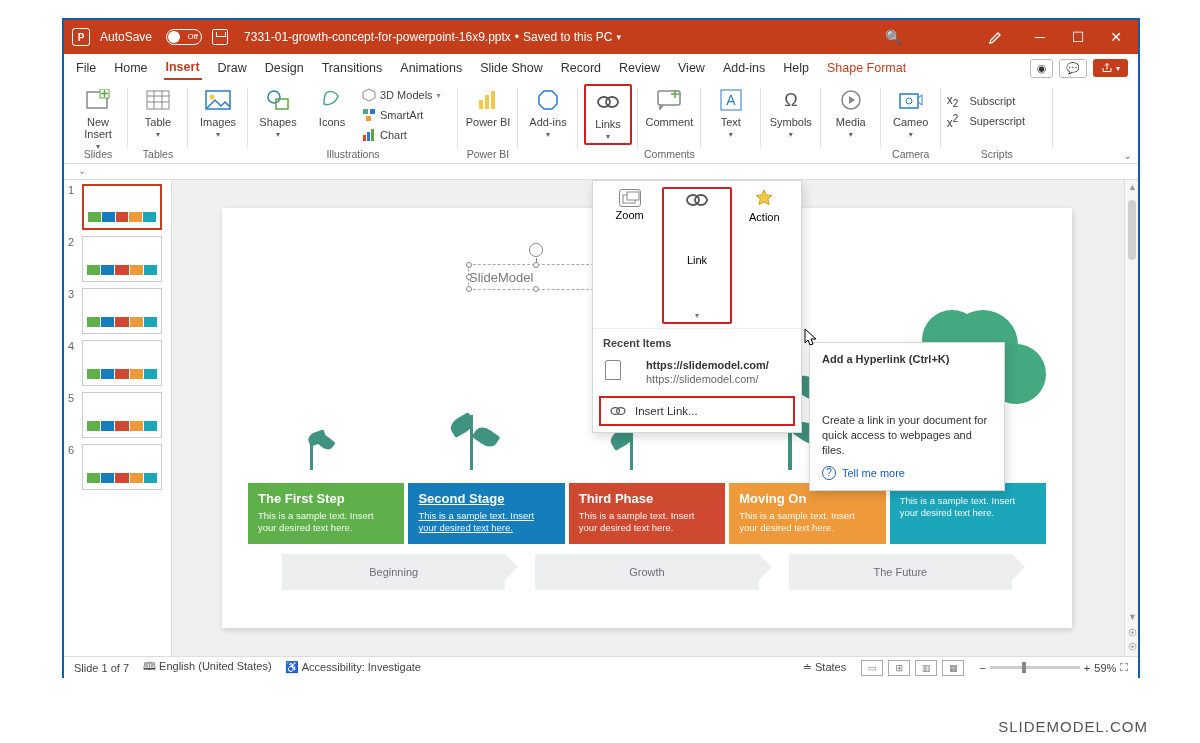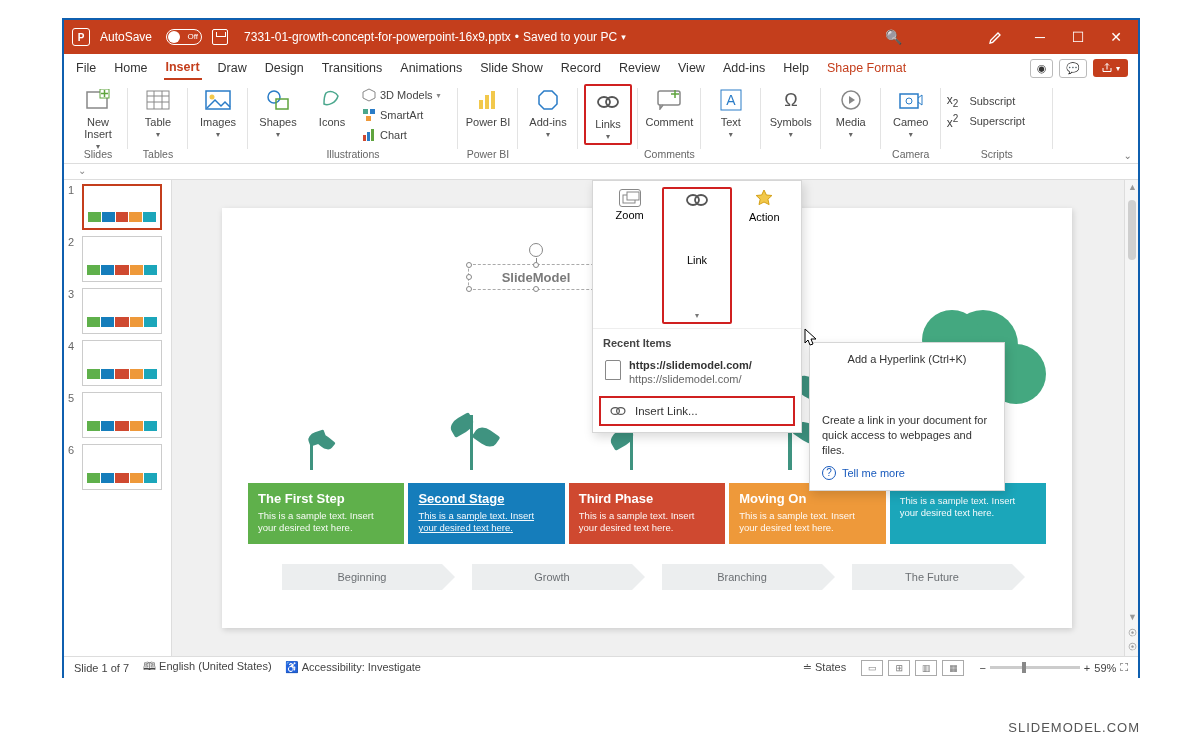--- a/index.html
+++ b/index.html
@@ -1,18 +1,18 @@
 <!DOCTYPE html>
 <html><head>
 <meta charset="utf-8">
 <style>
   * { box-sizing: border-box; margin: 0; padding: 0; font-family: "Segoe UI", Arial, sans-serif; }
   body { background: #fff; width: 1200px; height: 743px; position: relative; }
   .outer { position: absolute; top: 18px; left: 62px; width: 1078px; height: 660px; border: 2px solid #0f5faf; background: #fff; }
-  .watermark { position: absolute; bottom: 8px; right: 60px; font-size: 13px; letter-spacing: 1px; color: #555; }
+  .watermark { position: absolute; bottom: 8px; right: 52px; font-size: 15px; letter-spacing: 1px; color: #555; }
 
   
   .titlebar { background: #c43e1c; height: 34px; display: flex; align-items: center; color: #fff; font-size: 12px; padding: 0 8px; gap: 10px; }
   .titlebar .logo { width: 18px; height: 18px; border: 1.5px solid #fff; border-radius: 3px; display: flex; align-items: center; justify-content: center; font-size: 10px; font-weight: bold; }
   .autosave-toggle { display: inline-flex; align-items: center; border: 1px solid #fff; border-radius: 10px; width: 36px; height: 16px; position: relative; margin-left: 4px; }
   .autosave-toggle .knob { width: 12px; height: 12px; background: #fff; border-radius: 50%; position: absolute; left: 1px; top: 1px; }
   .autosave-toggle .off { font-size: 8px; position: absolute; right: 3px; top: 2px; }
   .save-icon { width: 16px; height: 16px; border: 1.5px solid #fff; border-radius: 2px; position: relative; }
   .save-icon::after { content: ""; position: absolute; top: 2px; left: 3px; width: 8px; height: 4px; border: 1px solid #fff; border-top: none; }
   .titlebar .filename { margin-left: 6px; display: flex; align-items: center; gap: 4px; }
@@ -57,62 +57,62 @@
   .thumb .mini { width: 80px; height: 46px; background: #fff; border: 1px solid #ccc; position: relative; }
   .thumb.selected .mini { border: 2px solid #c43e1c; }
   .mini-row { position: absolute; bottom: 6px; left: 4px; right: 4px; height: 10px; display: flex; gap: 1px; }
   .mini-row div { flex: 1; }
   .canvas-wrap { flex: 1; position: relative; overflow: hidden; }
   .scrollbar-v { width: 14px; background: #f5f5f5; border-left: 1px solid #ddd; position: relative; }
   .scrollbar-v .thumb-bar { position: absolute; top: 20px; left: 3px; width: 8px; height: 60px; background: #cfcfcf; border-radius: 4px; }
   .canvas { position: absolute; top: 28px; left: 50px; width: 850px; height: 420px; background: #fff; box-shadow: 1px 2px 6px rgba(0,0,0,0.15); }
 
   
-  .textbox { position: absolute; top: 56px; left: 246px; width: 136px; height: 26px; border: 1px dashed #aaa; display: flex; align-items: center; justify-content: center; font-size: 13px; color: #7a7a7a; font-weight: 700; }
+  .textbox { position: absolute; top: 56px; left: 246px; width: 136px; height: 26px; border: 1px dashed #aaa; display: flex; align-items: center; justify-content: flex-start; font-size: 13px; color: #7a7a7a; font-weight: 400; }
   .textbox .rotator { position: absolute; top: -22px; left: 50%; transform: translateX(-50%); width: 14px; height: 14px; border: 1.5px solid #888; border-radius: 50%; }
   .textbox .rotator::after { content: ""; position: absolute; top: 14px; left: 50%; width: 1px; height: 6px; background: #888; }
   .handle { position: absolute; width: 6px; height: 6px; background: #fff; border: 1px solid #888; border-radius: 50%; }
   .h-tl { top: -3px; left: -3px; } .h-tr { top: -3px; right: -3px; }
   .h-bl { bottom: -3px; left: -3px; } .h-br { bottom: -3px; right: -3px; }
   .h-tm { top: -3px; left: 50%; margin-left: -3px; }
   .h-bm { bottom: -3px; left: 50%; margin-left: -3px; }
   .h-ml { top: 50%; left: -3px; margin-top: -3px; }
   .h-mr { top: 50%; right: -3px; margin-top: -3px; }
 
   .stage-row { position: absolute; bottom: 84px; left: 26px; right: 26px; display: flex; gap: 4px; }
   .stage { flex: 1; color: #fff; padding: 8px 10px 10px; }
   .stage .title { font-weight: 700; font-size: 13px; margin-bottom: 4px; }
   .stage .sub { font-size: 9.5px; line-height: 1.25; opacity: 0.95; }
   .arrow-row { position: absolute; bottom: 38px; left: 60px; right: 60px; display: flex; gap: 30px; }
-  .arrow { flex: 1; height: 26px; background: #eceeef; position: relative; display: flex; align-items: center; justify-content: center; font-size: 11px; color: #6b6f73; margin-top: 18px; }
+  .arrow { flex: 1; height: 36px; background: #eceeef; position: relative; display: flex; align-items: center; justify-content: center; font-size: 11px; color: #6b6f73; margin-top: 18px; }
   .arrow::after { content: ""; position: absolute; right: -13px; top: 0; width: 0; height: 0; border-top: 13px solid transparent; border-bottom: 13px solid transparent; border-left: 13px solid #eceeef; }
 
   
   .plant { position: absolute; bottom: 158px; }
   .stem { background: #3f9380; }
   .leaf { background: #3f9380; border-radius: 50% 10% 50% 10%; }
   .bush { position: absolute; background: #44a880; border-radius: 50%; }
 
   
   .links-popup { position: absolute; top: 0px; left: 420px; width: 210px; background: #fff; border: 1px solid #d6d6d6; box-shadow: 2px 4px 10px rgba(0,0,0,0.15); z-index: 20; padding-bottom: 0; }
   .links-popup .top3 { display: flex; padding: 6px 4px 4px; gap: 0; border-bottom: 1px solid #eee; }
   .links-popup .popbtn { flex: 1; display: flex; flex-direction: column; align-items: center; font-size: 11px; gap: 2px; padding: 2px 2px; }
   .links-popup .popbtn .picon { width: 22px; height: 18px; border: 1.5px solid #0f5faf; border-radius: 3px; position: relative; }
   .links-popup .popbtn.link-b { border: 2px solid #d02020; border-radius: 2px; gap: 45px; }
   .section-title { font-size: 11px; font-weight: 600; padding: 8px 10px 6px; color: #444; }
-  .recent-item { display: flex; gap: 8px; padding: 3px 12px 6px; font-size: 11px; color: #333; }
+  .recent-item { display: flex; gap: 25px; padding: 3px 12px 6px; font-size: 11px; color: #333; }
   .recent-item .clip { width: 16px; height: 20px; border: 1px solid #888; border-radius: 2px 2px 0 0; position: relative; margin-top: 2px; }
   .recent-item .rtxt { line-height: 1.3; }
   .recent-item .rtxt .rt1 { font-weight: 600; }
   .recent-item .rtxt .rt2 { color: #666; }
   .insert-link-row { border: 2px solid #d02020; margin: 3px 6px 6px; padding: 6px 8px; display: flex; align-items: center; gap: 8px; font-size: 11.5px; color: #333; }
 
   
   .tooltip { position: absolute; top: 162px; left: 637px; width: 196px; background: #fff; border: 1px solid #d6d6d6; box-shadow: 2px 4px 10px rgba(0,0,0,0.15); padding: 10px 12px; z-index: 21; font-size: 11px; color: #333; }
-  .tooltip .tt-title { font-weight: 400; margin-bottom: 6px; text-align: center; }
+  .tooltip .tt-title { font-weight: 700; margin-bottom: 6px; }
   .tooltip p { margin-bottom: 8px; line-height: 1.35; margin-top: 48px; }
   .tooltip .more { color: #185abd; display: flex; align-items: center; gap: 6px; }
   .tooltip .more .qm { width: 14px; height: 14px; border: 1.5px solid #185abd; border-radius: 50%; display: flex; align-items: center; justify-content: center; font-size: 10px; }
   .cursor-ptr { position: absolute; top: 148px; left: 632px; z-index: 22; font-size: 14px; }
 
   
   .statusbar { height: 22px; background: #fff; border-top: 1px solid #ddd; display: flex; align-items: center; font-size: 11px; color: #444; padding: 0 10px; gap: 14px; }
   .statusbar .spacer { flex: 1; }
   .statusbar .viewbtn { width: 22px; height: 16px; border: 1px solid #aaa; display: inline-block; margin: 0 1px; font-size: 9px; text-align: center; line-height: 14px; color: #777; }
   .zoom { display: flex; align-items: center; gap: 4px; }
@@ -131,21 +131,21 @@
     <span class="logo">P</span>
     <span>AutoSave</span>
     <span class="autosave-toggle">
       <span class="knob"></span>
         <span class="off">Off</span>
     </span>
     <span class="save-icon"></span>
     <span class="filename">
       <span>7331-01-growth-concept-for-powerpoint-16x9.pptx</span>
       <span>•</span>
-      <span>Saved to your PC</span>
+      <span>Saved to this PC</span>
       <span class="caret">▾</span>
     </span>
     <span class="spacer"></span>
     <span class="winbtn searchbtn">🔍</span>
     <span style="width:60px"></span>
     <span class="winbtn">
       <svg width="16" height="16" viewBox="0 0 24 24" fill="none" stroke="#fff" stroke-width="2">
           <path d="M3 21l4-1 11-11-3-3L4 17l-1 4z"></path>
         </svg>
     </span>
@@ -567,21 +567,20 @@
             </div>
             <div class="stage" style="background: rgb(27, 166, 186);">
               <div class="title"></div>
               <div class="sub">This is a sample text. Insert your desired text here.</div>
             </div>
           </div>
 
         <div class="arrow-row" id="arrow-row">
             <div class="arrow">Beginning</div>
             <div class="arrow">Growth</div>
-            <div class="arrow">Branching</div>
             <div class="arrow">The Future</div>
           </div>
       </div>
 
       <div class="links-popup">
         <div class="top3">
           <div class="popbtn">
             <span class="picon" style="border-color:#888">
                 <svg width="22" height="18" viewBox="0 0 22 18">
                   <rect x="3" y="5" width="12" height="8" fill="none" stroke="#888"></rect>

